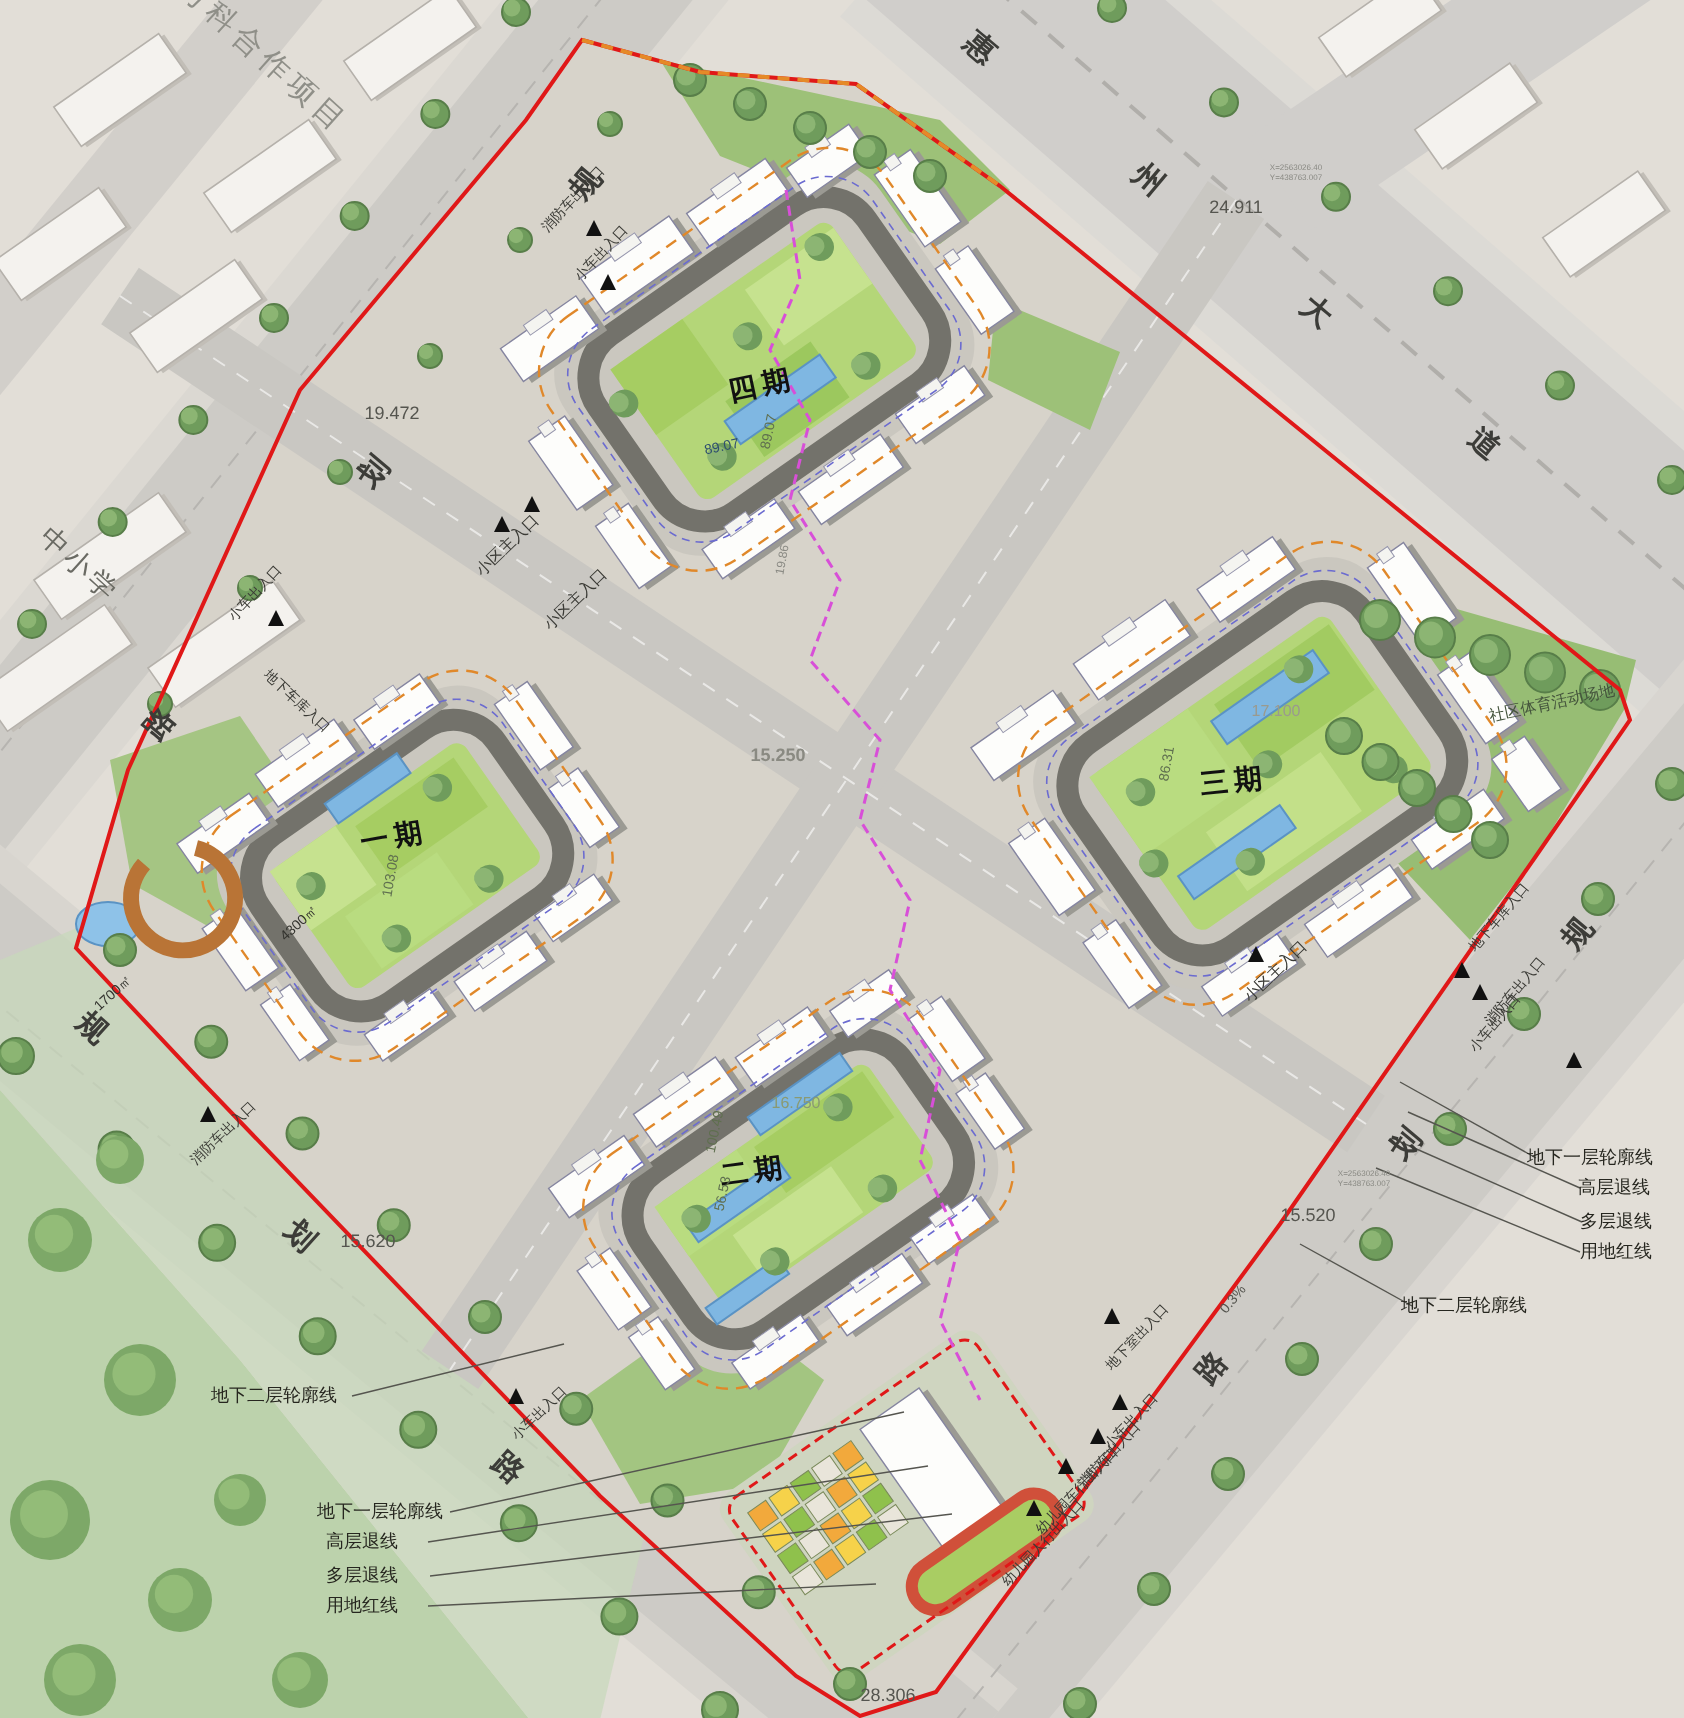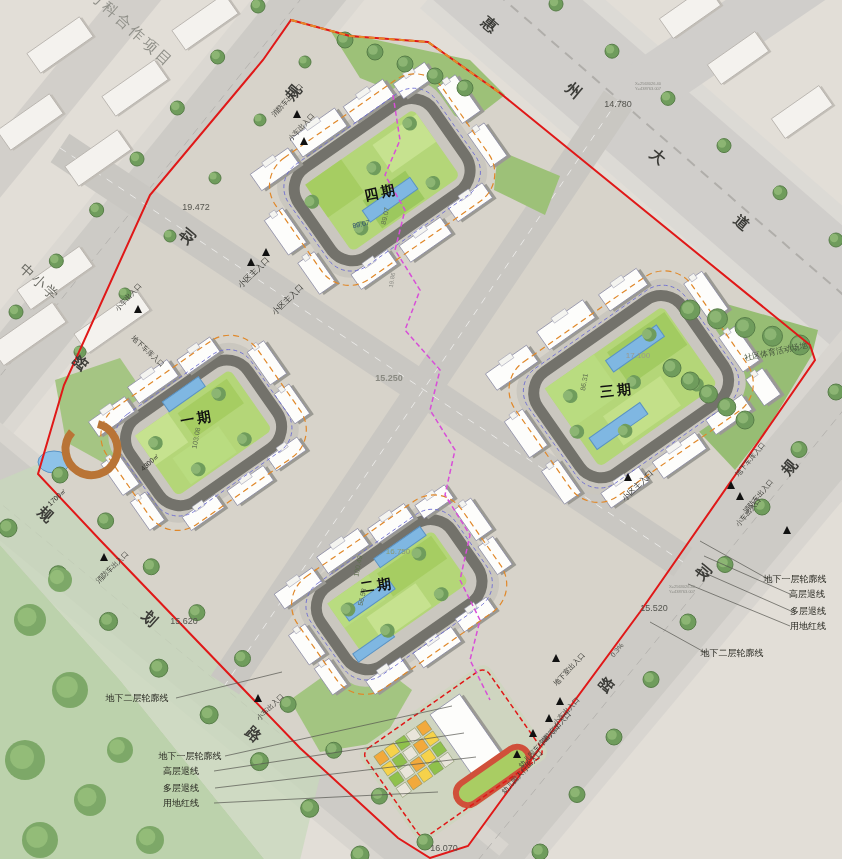--- a/index.html
+++ b/index.html
@@ -532,25 +532,25 @@
 
 <div class="lb" style="left:385px;top:216px;font-size:7px;color:#5f6f4f;transform:translate(-50%,-50%) rotate(-78deg)">89.07</div>
 <div class="lb" style="left:361px;top:224px;font-size:7px;color:#2f4f6f;transform:translate(-50%,-50%) rotate(-12deg)">89.07</div>
 <div class="lb" style="left:584px;top:382px;font-size:7px;color:#5f6f4f;transform:translate(-50%,-50%) rotate(-80deg)">86.31</div>
 <div class="lb" style="left:196px;top:438px;font-size:7px;color:#5f6f4f;transform:translate(-50%,-50%) rotate(-80deg)">103.08</div>
 <div class="lb" style="left:358px;top:566px;font-size:7px;color:#5f6f4f;transform:translate(-50%,-50%) rotate(-78deg)">100.49</div>
 <div class="lb" style="left:362px;top:597px;font-size:7px;color:#5f6f4f;transform:translate(-50%,-50%) rotate(-78deg)">56.53</div>
 <div class="lb tiny" style="left:392px;top:280px;font-size:6px;transform:translate(-50%,-50%) rotate(-80deg)">19.86</div>
 
 <div class="lb" style="left:196px;top:207px;font-size:9px;color:#55554f;">19.472</div>
-<div class="lb" style="left:618px;top:104px;font-size:9px;color:#55554f;">14.780</div>
+<div class="lb" style="left:618px;top:104px;font-size:9px;color:#55554f;">24.911</div>
 <div class="lb" style="left:389px;top:378px;font-size:9px;color:#8a8a82;font-weight:bold;">15.250</div>
 <div class="lb" style="left:654px;top:608px;font-size:9px;color:#55554f;">15.520</div>
 <div class="lb" style="left:184px;top:621px;font-size:9px;color:#55554f;text-align:right;">15.620</div>
-<div class="lb" style="left:444px;top:848px;font-size:9px;color:#55554f;">16.070</div>
+<div class="lb" style="left:444px;top:848px;font-size:9px;color:#55554f;">28.306</div>
 <div class="lb" style="left:597px;top:356px;font-size:8px;color:#9a9a8e;margin-left:41px;">17.100</div>
 <div class="lb" style="left:398px;top:552px;font-size:8px;color:#8a9a72;">16.750</div>
 
 <div class="lb legend" style="left:795px;top:579px;font-size:9px;">地下一层轮廓线</div>
 <div class="lb legend" style="left:807px;top:594px;font-size:9px;">高层退线</div>
 <div class="lb legend" style="left:808px;top:611px;font-size:9px;">多层退线</div>
 <div class="lb legend" style="left:808px;top:626px;font-size:9px;">用地红线</div>
 <div class="lb legend" style="left:732px;top:653px;font-size:9px;">地下二层轮廓线</div>
 
 <div class="lb legend" style="left:137px;top:698px;font-size:9px;">地下二层轮廓线</div>

